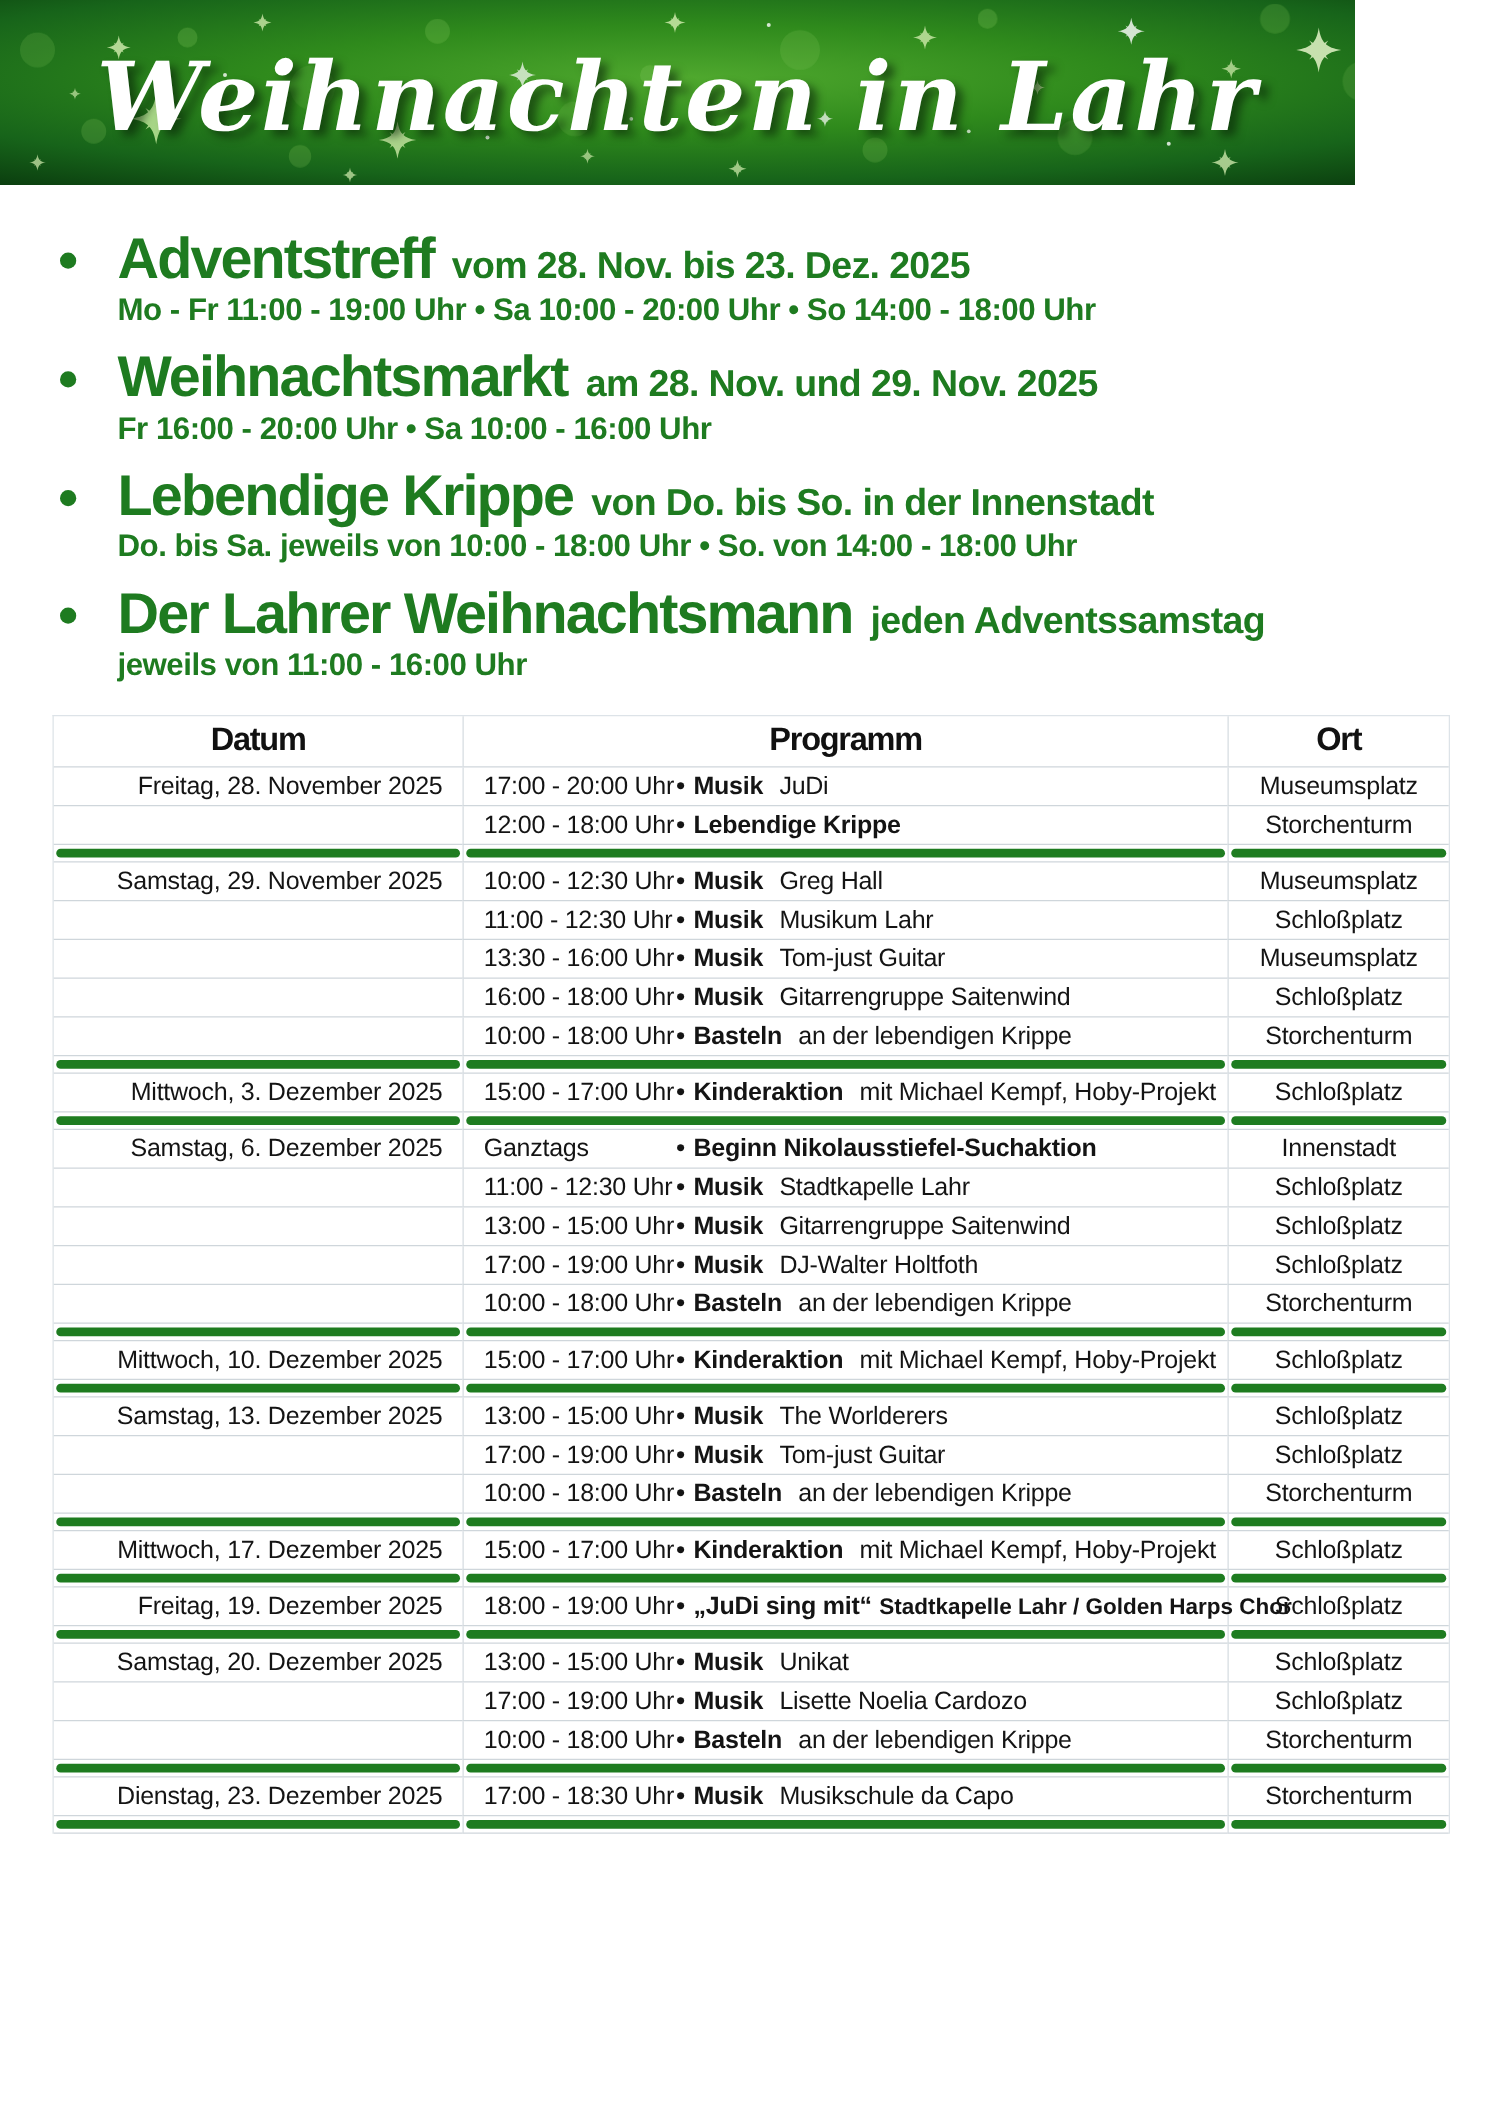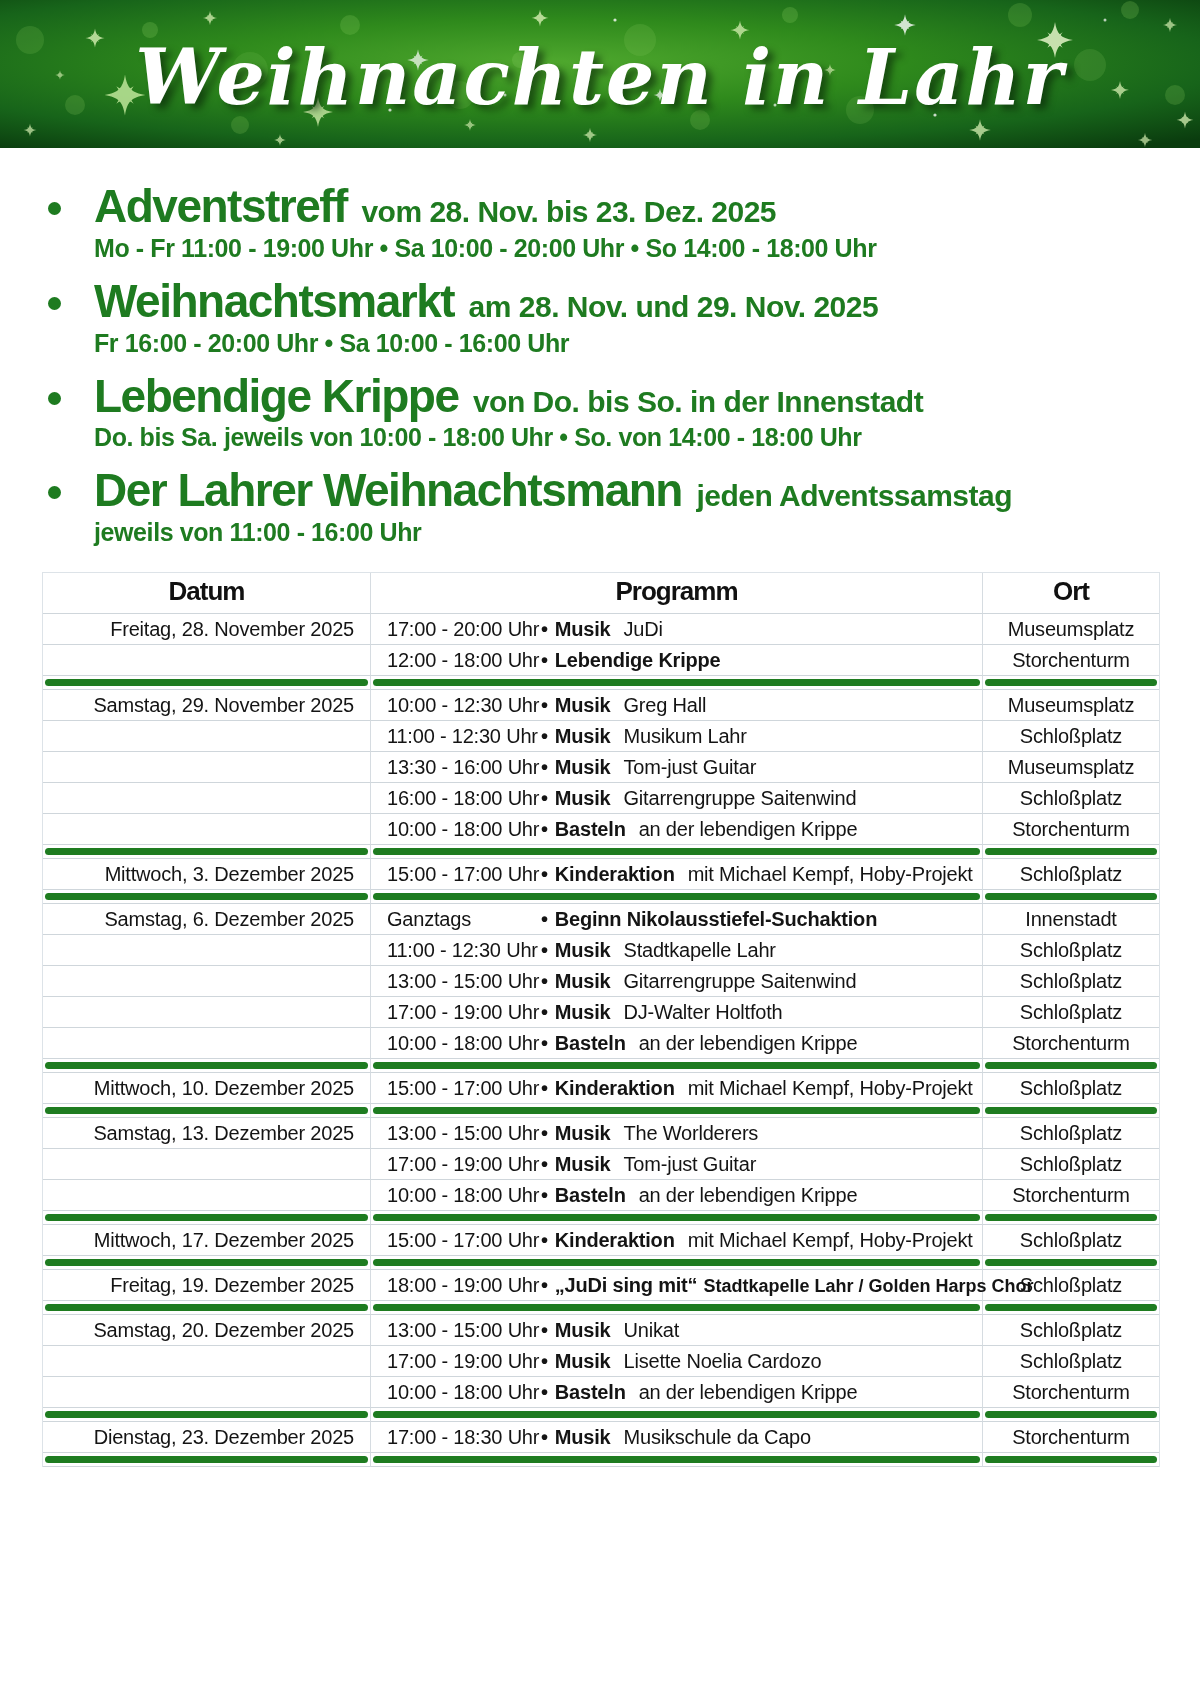--- a/index.html
+++ b/index.html
@@ -7,21 +7,21 @@
   body { font-family: "Liberation Sans", "DejaVu Sans", sans-serif; }
   .page {
     position: relative;
     width: 1200px;
     height: 1694px;
     background: #ffffff;
     overflow: hidden;
   }
 
   
-  .banner { position: relative; width: 1200px; height: 148px; overflow: hidden; }
+  .banner { position: relative; width: 1084px; height: 148px; overflow: hidden; }
   .banner svg { position: absolute; inset: 0; display: block; }
   .banner-title {
     position: absolute; inset: 0;
     display: flex; align-items: center; justify-content: center;
     padding-top: 6px;
     font-family: "DejaVu Serif", serif;
     font-style: italic; font-weight: bold;
     font-size: 76px; letter-spacing: 2px;
     color: #ffffff;
     text-shadow: 6px 5px 7px rgba(5, 30, 5, 0.55);

